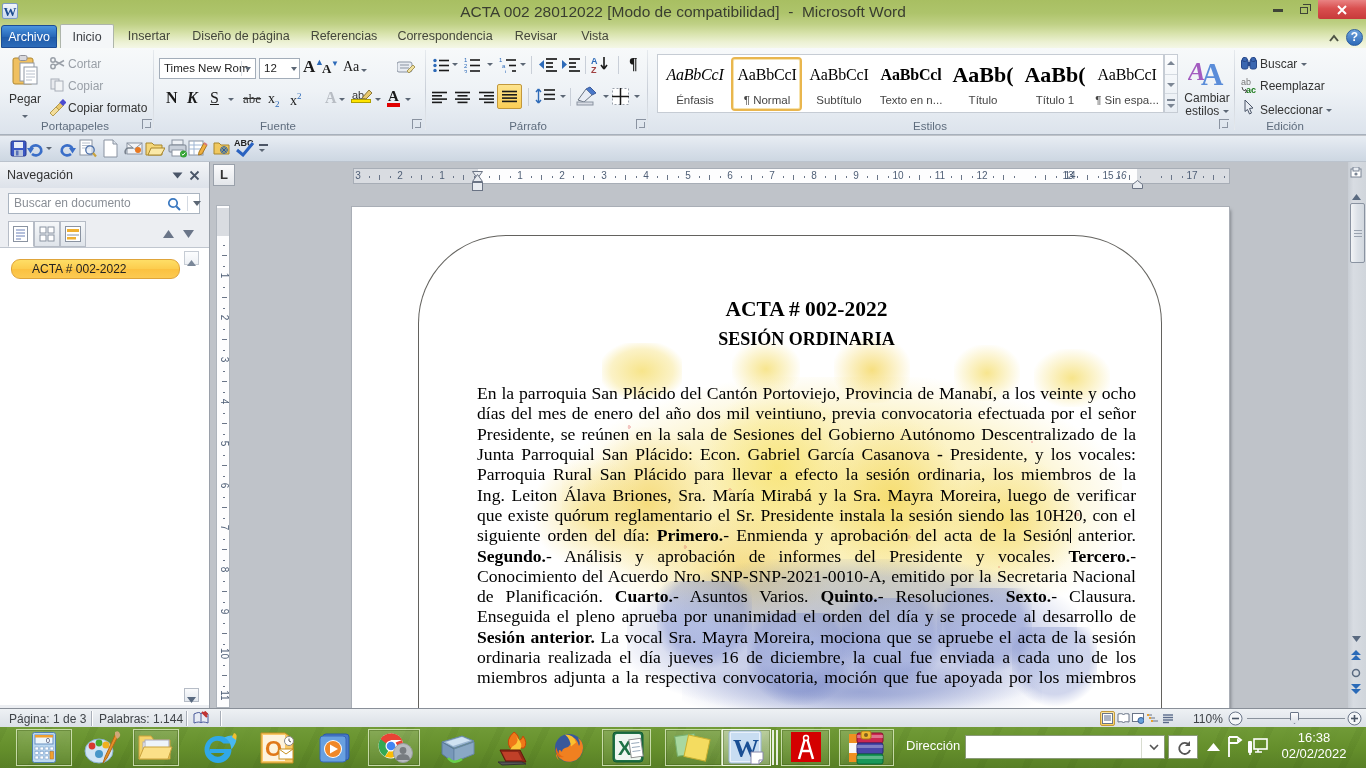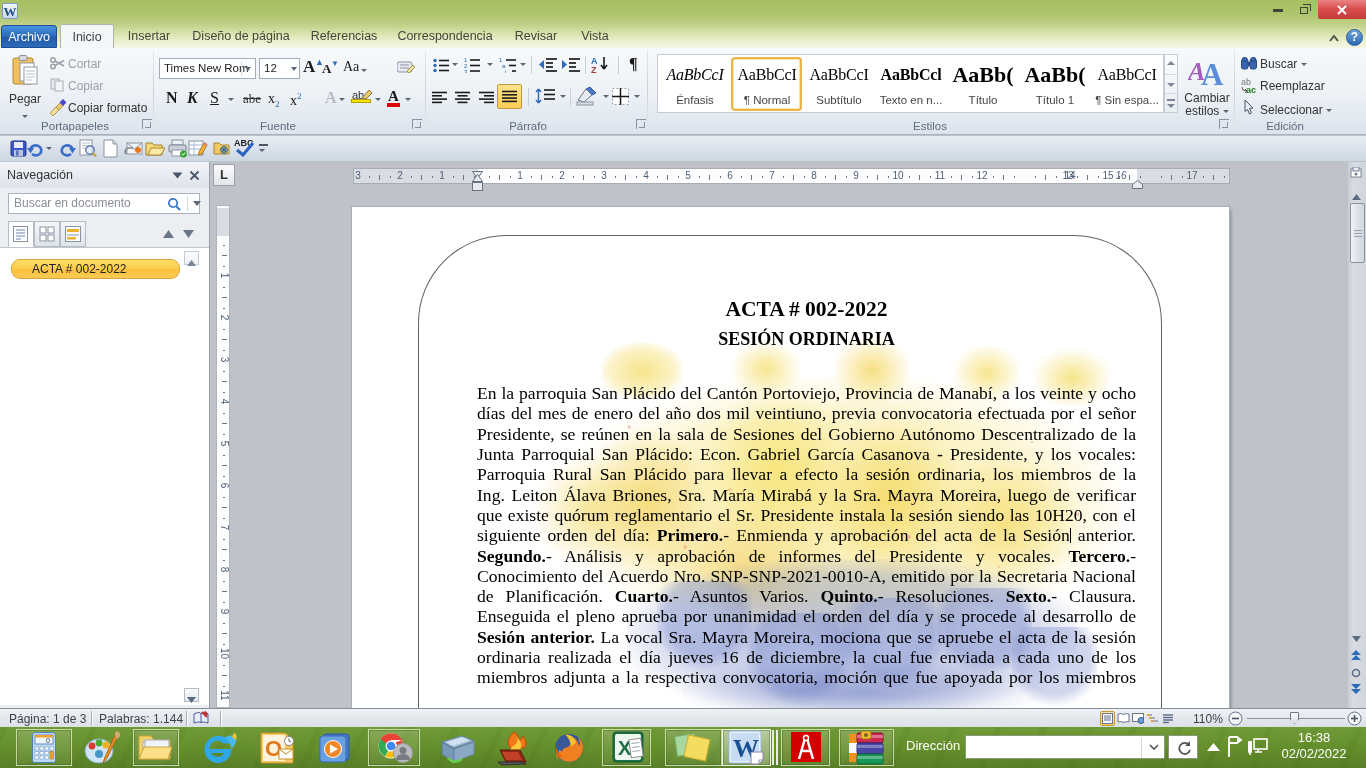--- a/index.html
+++ b/index.html
@@ -128,20 +128,21 @@
   #vscroll { position:absolute; left:1348px; top:162px; width:18px; height:546px; background:linear-gradient(90deg,#c8cdd4,#d8dce2 30%,#d0d5db); }
   .sbtn { position:absolute; left:1px; width:16px; }
   #sthumb { position:absolute; left:1.5px; top:41px; width:15px; height:60px; border:1px solid #8a93a1; border-radius:2px;
     background:linear-gradient(90deg,#f2f4f6,#dde2e8 50%,#d2d8df); }
   #sthumb:after { content:""; position:absolute; left:3px; top:26px; width:8px; height:1px; background:#9aa3af; box-shadow:0 3px 0 #9aa3af, 0 6px 0 #9aa3af; }
 </style>
 </head>
 <body>
 <div id="root">
   <div id="titlebar">
+    <div id="wtitle">ACTA 002 28012022 [Modo de compatibilidad]&nbsp; -&nbsp; Microsoft Word</div>
     <div id="wicon">W</div>
     <div class="winbtn" id="btnmin">
         <div style="position:absolute;left:8px;top:9px;width:10px;height:3px;background:#3f4437;"></div>
       </div>
     <div class="winbtn" id="btnres">
         <div style="position:absolute;left:9px;top:7px;width:8px;height:7px;border:1.5px solid #3f4437;background:transparent;"></div>
       <div style="position:absolute;left:12px;top:4px;width:8px;height:7px;border:1.5px solid #3f4437;border-left:none;border-bottom:none;"></div>
       </div>
     <div class="winbtn" id="btnclose">
         <svg style="position:absolute;left:18px;top:4px;" width="12" height="12">

